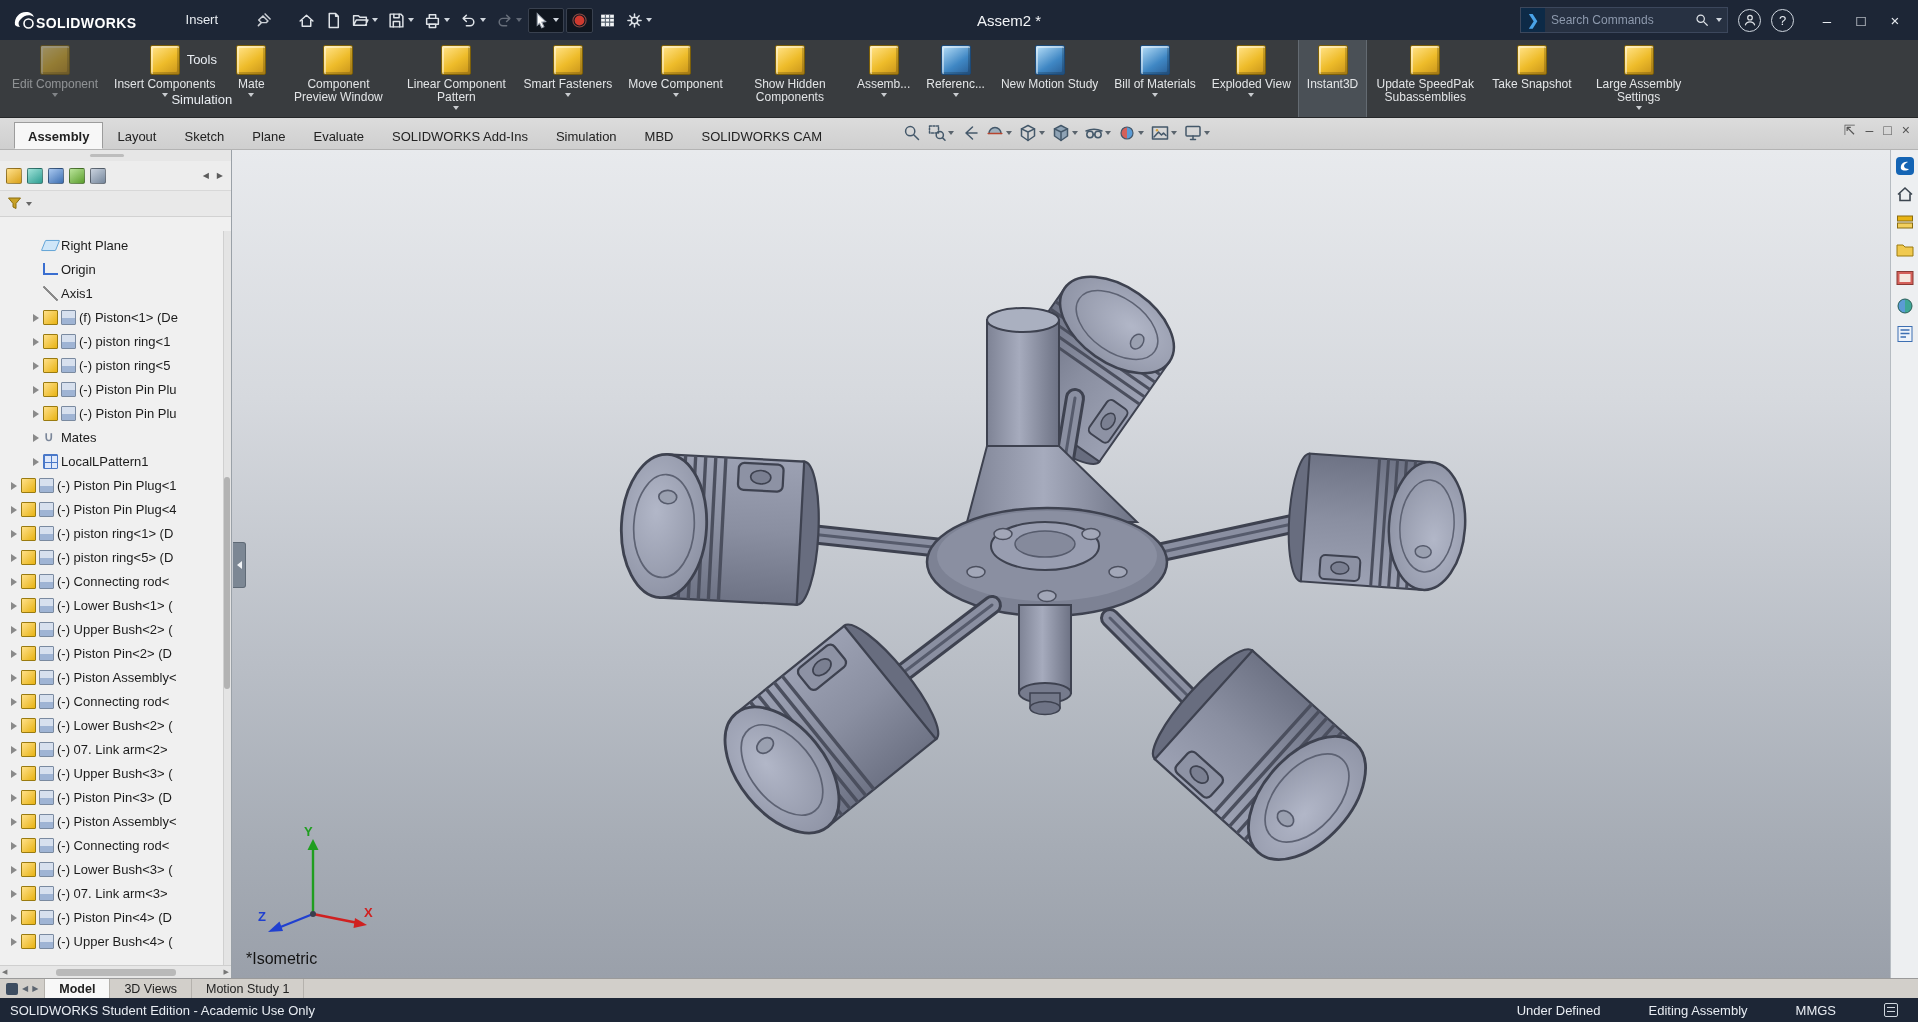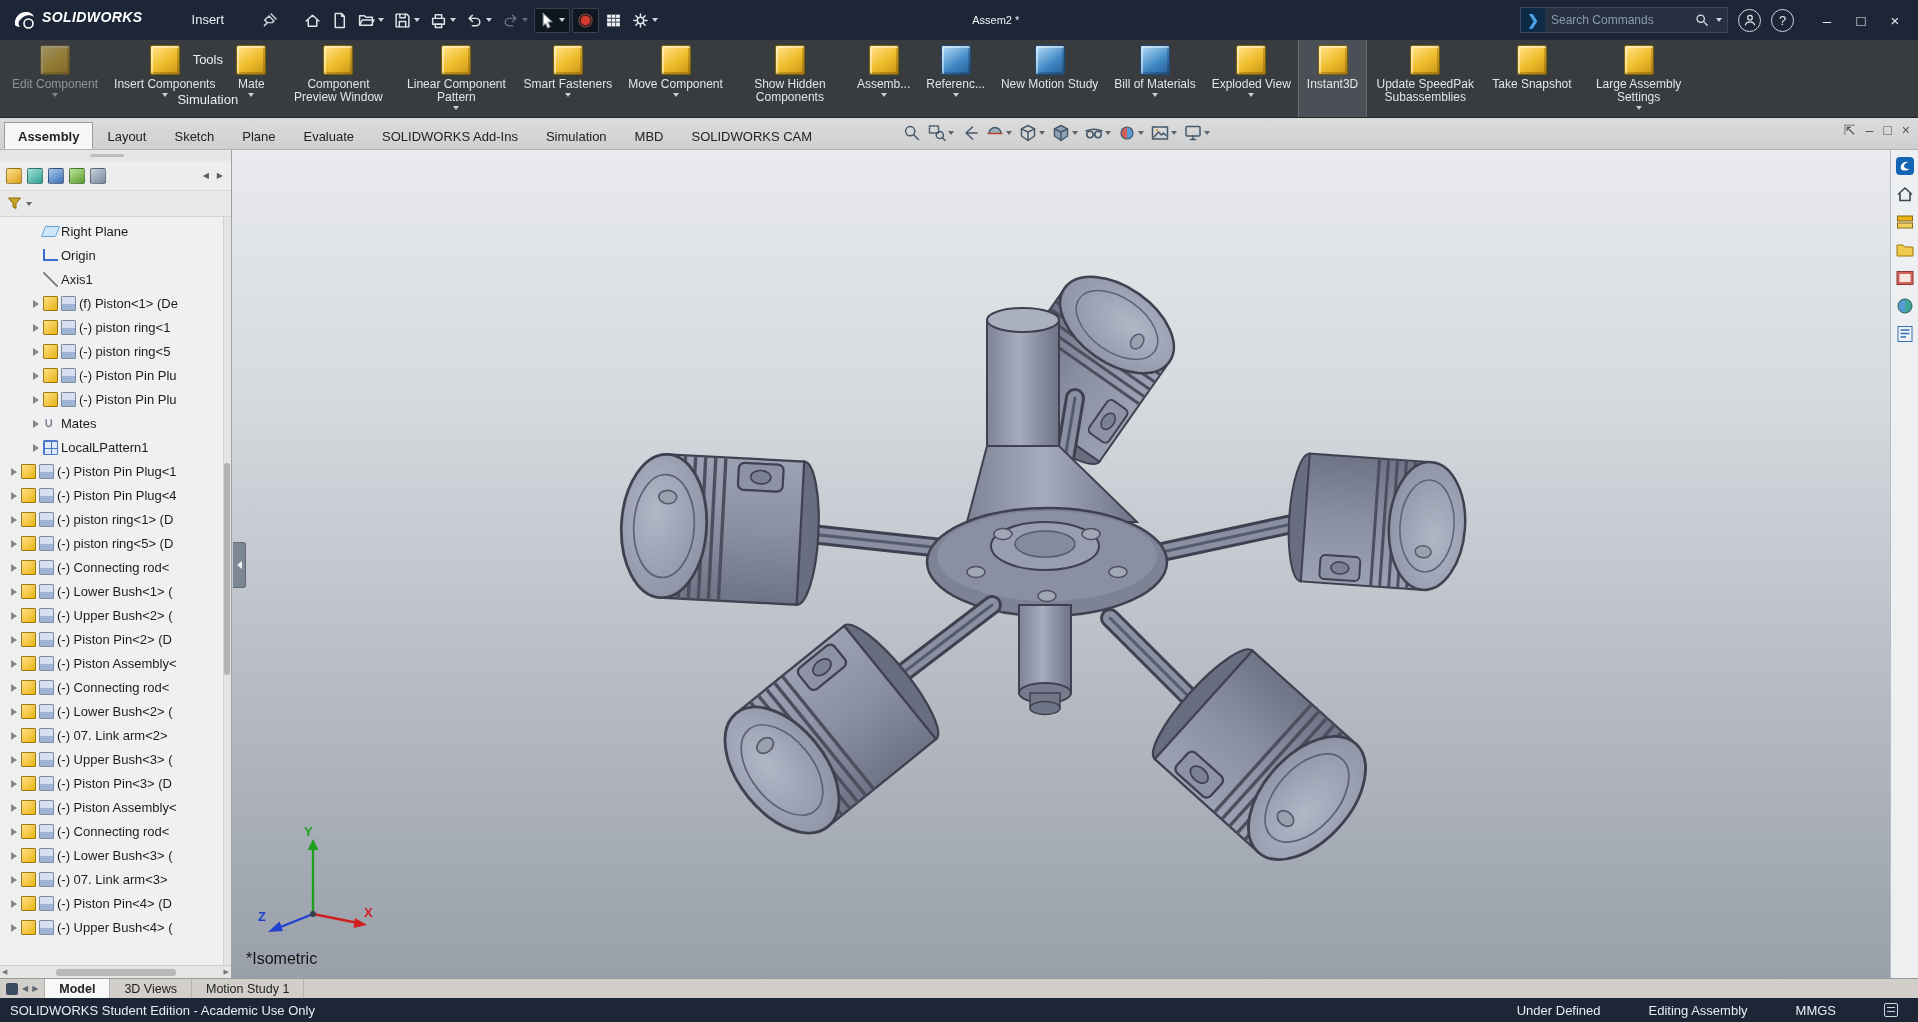--- a/index.html
+++ b/index.html
@@ -2,33 +2,33 @@
 <html><head>
 <meta charset="utf-8">
 <style>
   * { margin:0; padding:0; box-sizing:border-box; }
   html,body { width:1918px; height:1022px; overflow:hidden; }
   body { font-family:"Liberation Sans", sans-serif; font-size:13px; background:#9aa0aa; color:#1c1c1c; }
   .app { width:1918px; height:1022px; display:flex; flex-direction:column; }
 
   
   .titlebar { height:40px; background:#1d2636; display:flex; align-items:center; color:#fff; flex:0 0 40px; padding:0 6px; }
-  .logo { display:flex; align-items:flex-start; gap:6px; padding:0 10px 0 6px;font-style:italic; }
+  .logo { display:flex; align-items:flex-end; padding:0 10px 0 6px; }
   .logo-mark { width:24px; height:22px; }
   .logo-text { font-weight:bold; font-size:14px; letter-spacing:.4px; }
   .menus { display:flex; align-items:center; margin-left:14px;flex-direction:column; }
   .menu-item { padding:0 11px; line-height:40px; font-size:13px; color:#e9edf2; cursor:default; }
   .pin-btn { margin:0 8px; opacity:.9; }
   .qbar { display:flex; align-items:center; gap:2px; margin-left:10px; }
   .qbtn { display:inline-flex; align-items:center; padding:3px 4px; border-radius:2px; }
   .qbtn svg { width:17px; height:17px; }
   .qbtn.disabled { opacity:.38; }
   .qbtn.boxed { background:#10161f; border:1px solid #39414f; }
   .car { width:0; height:0; border-top:4px solid #cfd5dd; border-left:3.5px solid transparent; border-right:3.5px solid transparent; margin-left:3px; }
-  .doc-title { position:absolute; left:50%; transform:translateX(28%); font-size:11px; color:#f2f4f7; }
+  .doc-title { position:absolute; left:50%; transform:translateX(28%); font-size:15px; color:#f2f4f7; }
   .title-right { margin-left:auto; display:flex; align-items:center; gap:10px; }
   .searchbox { display:flex; align-items:center; background:#273142; border:1px solid #3c475c; height:26px; width:208px; }
   .exp-badge { width:24px; height:24px; background:#0d2a47; display:flex; align-items:center; justify-content:center; color:#4aa3e8; font-weight:bold; font-size:14px; flex:0 0 24px; }
   .searchbox input { flex:1; background:transparent; border:none; outline:none; color:#f97316; font-size:12px; padding:0 6px; min-width:0; font-family:"Liberation Sans",sans-serif; }
   .searchbox input::placeholder { color:#8d99ad; }
   .searchbox svg { width:14px; height:14px; margin-right:4px; }
   .round-btn { width:23px; height:23px; border-radius:50%; border:1.6px solid #cfd6df; display:flex; align-items:center; justify-content:center; font-size:13px; color:#e6ebf1; }
   .round-btn svg { width:14px; height:14px; }
   .winbtns { display:flex; align-items:center; margin-left:6px; }
   .winbtn { width:34px; height:40px; display:flex; align-items:center; justify-content:center; font-size:15px; color:#e8ecf1; }
@@ -40,21 +40,21 @@
   .ritem.disabled { opacity:.5; }
   .ric { width:30px; height:30px; flex:0 0 30px; margin-bottom:3px; border-radius:2px;
          background:linear-gradient(145deg,#ffdf7e 8%,#eebc2a 55%,#c8941a 100%); border:1px solid #7c5f08;
          box-shadow:inset 2px 2px 0 rgba(255,255,255,.45), inset -2px -2px 0 rgba(0,0,0,.18); }
   .ritem.kind-blue .ric { background:linear-gradient(145deg,#a8d4f2 8%,#3f87c4 60%,#2a5f96); border-color:#1c4a78; }
   .rlabel { font-size:12px; line-height:13px; max-height:26px; overflow:hidden; text-align:center; color:#e3e5e7; }
   .rdrop { margin-top:2px; width:0; height:0; border-top:4px solid #c9ccd0; border-left:3.5px solid transparent; border-right:3.5px solid transparent; visibility:hidden; }
   .ritem.expand .rdrop { visibility:visible; }
 
   
-  .tabrow { height:32px; flex:0 0 32px; background:linear-gradient(#dcdcdc,#cfcfcf); position:relative; display:flex; align-items:flex-end; border-bottom:1px solid #b3b3b3; }
+  .tabrow { height:32px; flex:0 0 32px; background:linear-gradient(#dcdcdc,#cfcfcf); position:relative; display:flex; align-items:flex-end; border-bottom:1px solid #b3b3b3;padding-left:10px; }
   .tabs { display:flex; align-items:flex-end; height:100%; padding-left:4px; }
   .tab { padding:0 13px; height:27px; line-height:27px; font-size:13px; color:#222; border:1px solid transparent; }
   .tab.active { background:#f7f7f7; font-weight:bold; border-color:#9c9c9c; border-bottom-color:#f7f7f7; }
   .viewbar { position:absolute; left:900px; top:3px; display:flex; align-items:center; gap:1px; }
   .vb { display:inline-flex; align-items:center; padding:3px 3px; border-radius:2px; }
   .vb svg { width:18px; height:18px; }
   .vb .vcar { width:0; height:0; border-top:4px solid #5a646d; border-left:3.5px solid transparent; border-right:3.5px solid transparent; margin-left:2px; }
   .docwin { position:absolute; right:8px; top:4px; display:flex; gap:10px; color:#555; font-size:14px; }
   .docwin span { cursor:default; }
 
@@ -71,21 +71,21 @@
   .fm-ic.teal { background:linear-gradient(145deg,#9fe2d8,#2e9e92); }
   .fm-ic.blue { background:linear-gradient(145deg,#a9c8ef,#3d6fb2); }
   .fm-ic.green { background:linear-gradient(145deg,#b9e49a,#5c9e2e); }
   .fm-ic.slate { background:linear-gradient(145deg,#c9d2de,#76879c); }
   .fm-nav { margin-left:auto; display:flex; gap:4px; color:#5c5c5c; font-size:8px; }
   .fm-nav span { padding:2px; }
   .filter { height:26px; flex:0 0 26px; display:flex; align-items:center; gap:4px; padding:0 7px; background:#e9e9e9; border-bottom:1px solid #d2d2d2; }
   .filter svg { width:15px; height:15px; }
   .filter .car2 { width:0;height:0;border-top:4px solid #666;border-left:3.5px solid transparent;border-right:3.5px solid transparent; }
 
-  .tree { flex:1 1 auto; overflow:hidden; position:relative; padding-top:2px; }
+  .tree { flex:1 1 auto; overflow:hidden; position:relative; padding-top:2px;margin-top:14px; }
   .trow { display:flex; align-items:center; height:24px; padding-left:8px; white-space:nowrap; }
   .trow.indent-1 { padding-left:30px; }
   .arrow { width:13px; height:13px; flex:0 0 13px; position:relative; }
   .trow.expand .arrow::before { content:""; position:absolute; left:3px; top:3px; width:0; height:0;
       border-left:6px solid #8a8a8a; border-top:4px solid transparent; border-bottom:4px solid transparent; }
   .ico { width:15px; height:15px; flex:0 0 15px; margin-right:3px; position:relative; }
   .trow .i1 { background:linear-gradient(135deg,#ffe08a,#e8b313); border:1px solid #9a7b10; border-radius:1px; }
   .trow .i2 { background:linear-gradient(180deg,#d7e0ee 55%,#9fb4d4 55%); border:1px solid #7a8aa0; border-radius:1px; }
   .trow.kind-plane .i1 { background:#cfe6f8; border:1px solid #5a9fd4; transform:skewX(-22deg) scaleY(.72); }
   .trow.kind-origin .i1 { background:none; border:none; border-left:2px solid #3a6ed0; border-bottom:2px solid #3a6ed0; width:12px; height:12px; border-radius:0; }

